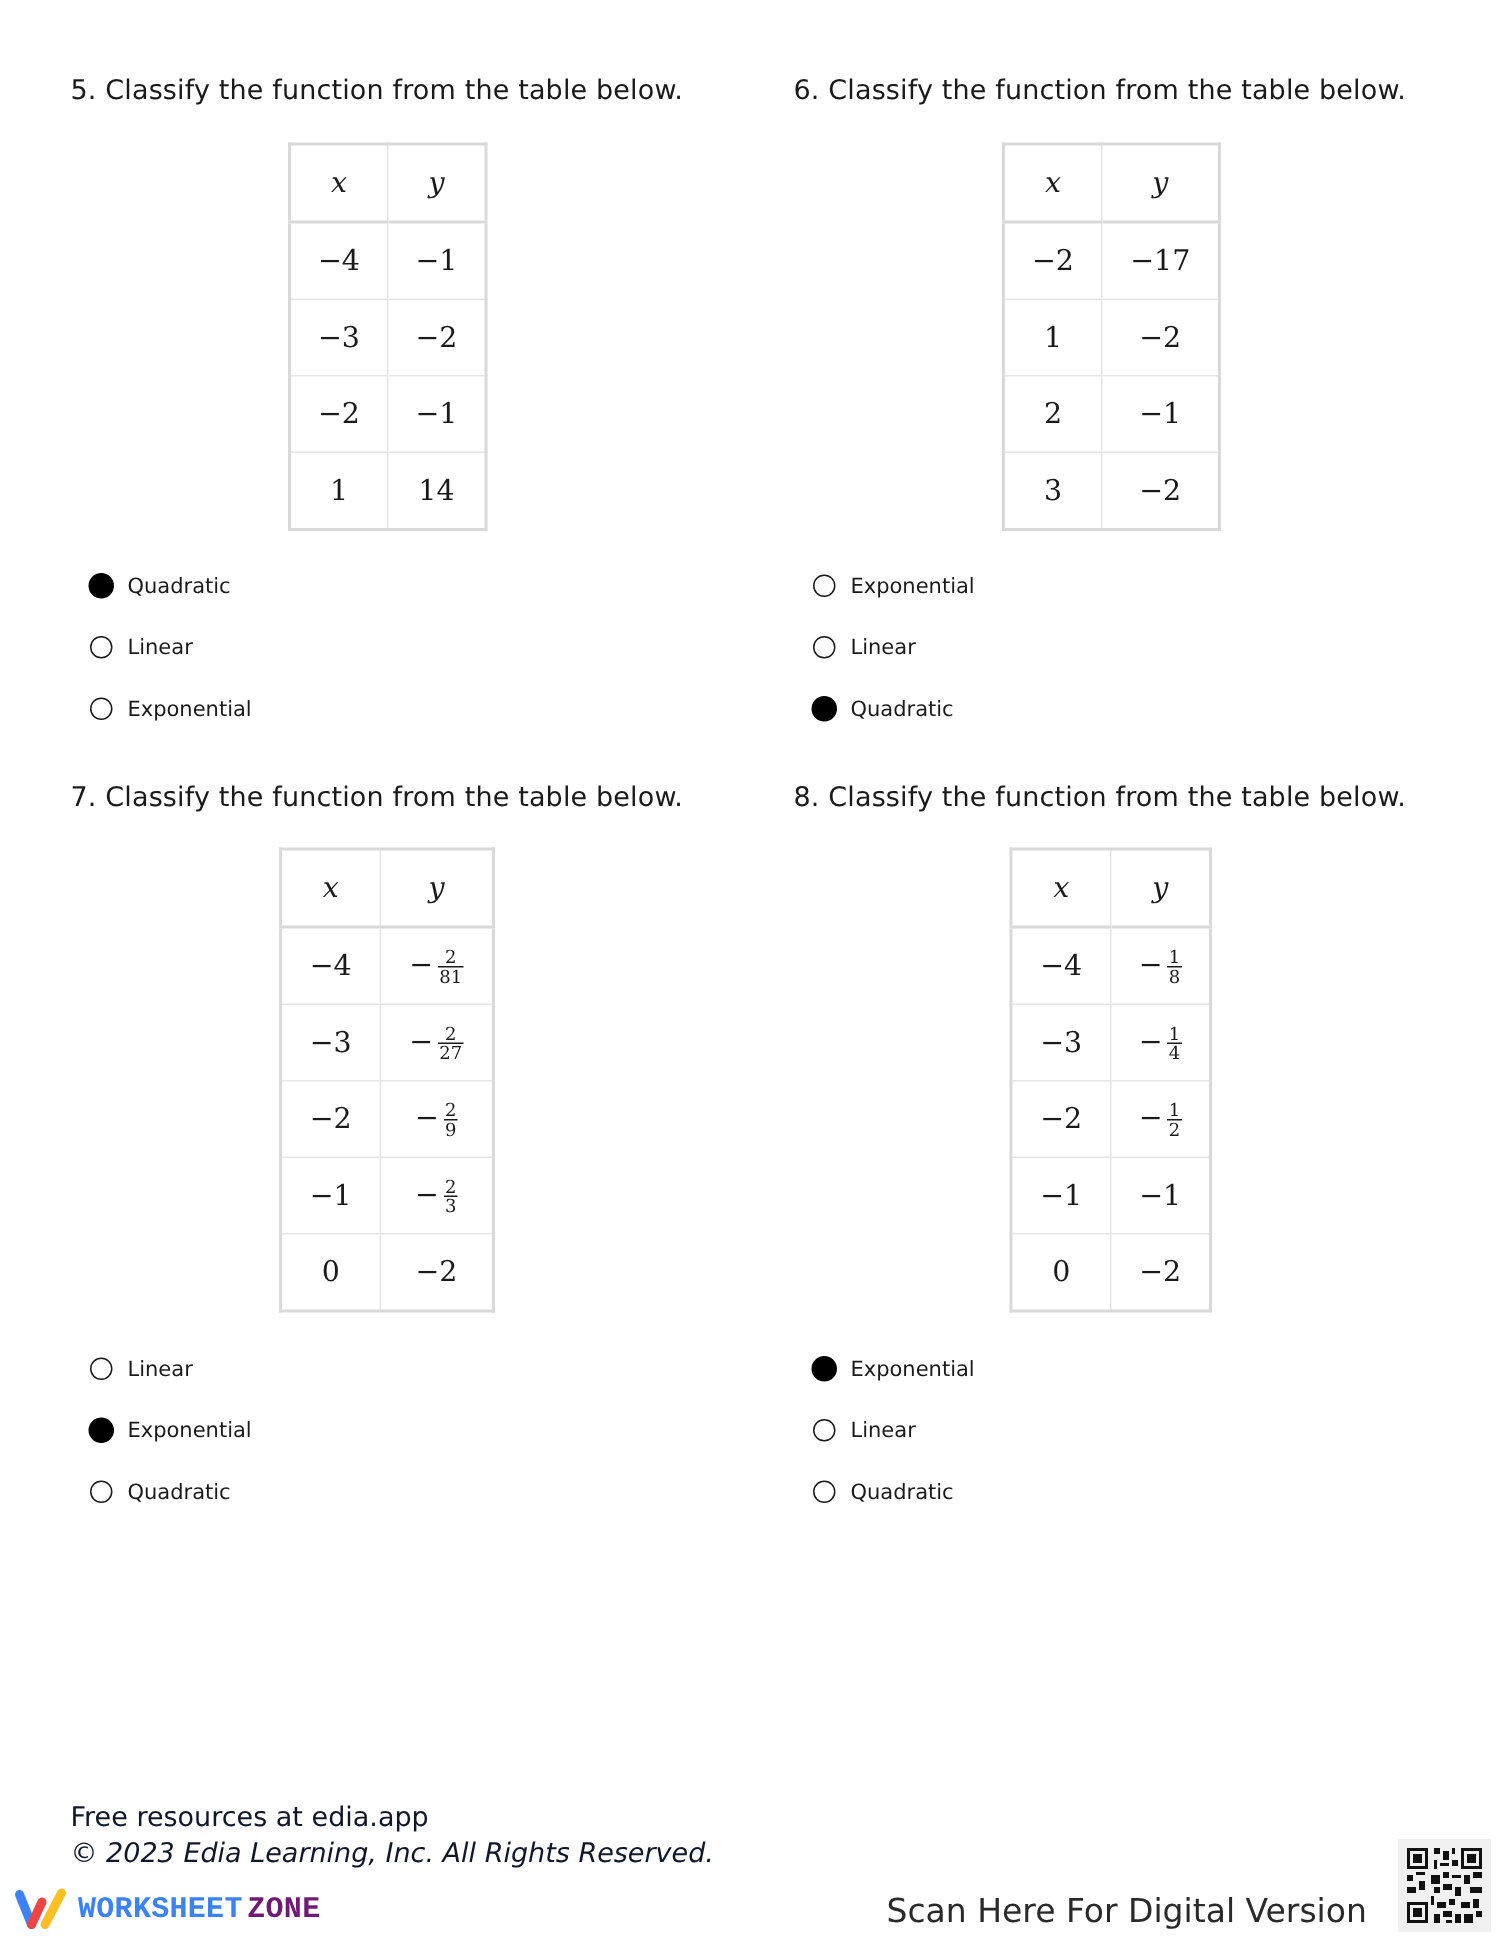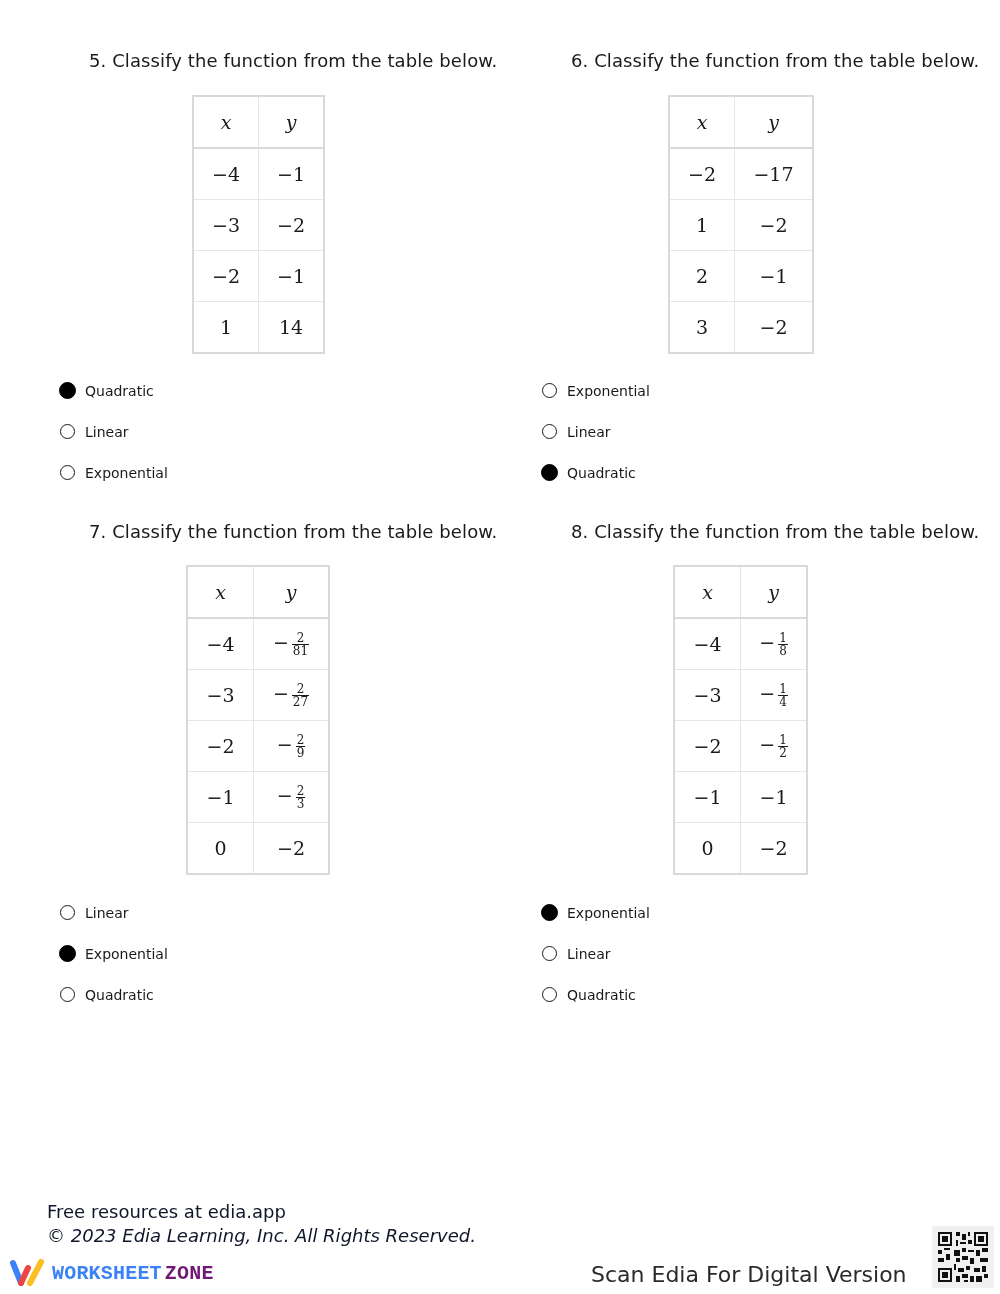--- a/index.html
+++ b/index.html
@@ -1,20 +1,20 @@
 <!DOCTYPE html>
 <html><head>
 <meta charset="utf-8">
 <style>
   html, body { margin: 0; padding: 0; background: #ffffff; }
   body {
     width: 1000px; height: 1294px; position: relative; overflow: hidden;
     font-family: "DejaVu Sans", sans-serif; color: #1a1a1a;
   }
-  .question { position: absolute; width: 470px; margin-left: 42px; }
+  .question { position: absolute; width: 470px; }
   .q-title { font-size: 18px; letter-spacing: 0.1px; margin: 0; line-height: 24px; white-space: nowrap; }
   table.fn {
     position: absolute; border-collapse: collapse;
     font-family: "DejaVu Serif", serif; font-size: 19px; color: #1a1a1a;
     border: 2px solid #d9d9d9;
   }
   table.fn th, table.fn td {
     border: 1px solid #e6e6e6; text-align: center; height: 50px; padding: 0;
   }
   table.fn th { font-style: italic; font-weight: normal; border-bottom: 2px solid #d9d9d9; }
@@ -219,21 +219,21 @@
 <div class="logo">
   <svg width="40" height="30" viewBox="0 0 40 30">
     <line x1="5" y1="5" x2="13" y2="25" stroke="#3b82f6" stroke-width="6" stroke-linecap="round"></line>
     <line x1="13" y1="25" x2="20" y2="10" stroke="#ef4444" stroke-width="6" stroke-linecap="round"></line>
     <line x1="22" y1="25" x2="33" y2="4" stroke="#fbbf24" stroke-width="6" stroke-linecap="round"></line>
   </svg>
   <span class="logo-word" style="color:#3b82f6; margin-left:4px;">WORKSHEET</span>
   <span class="logo-word" style="color:#701a75; margin-left:3px;">ZONE</span>
 </div>
 
-<div class="scan">Scan Edia For Digital Version</div>
+<div class="scan">Scan Here For Digital Version</div>
 
 <div class="qr">
   <svg width="62" height="62" viewBox="0 0 31 31">
     <rect x="0" y="0" width="31" height="31" fill="#f0f0f0"></rect>
     <g fill="#111">
       <rect x="3" y="3" width="7" height="7"></rect>
         <rect x="4" y="4" width="5" height="5" fill="#f0f0f0"></rect>
         <rect x="5" y="5" width="3" height="3"></rect>
       <rect x="21" y="3" width="7" height="7"></rect>
         <rect x="22" y="4" width="5" height="5" fill="#f0f0f0"></rect>

